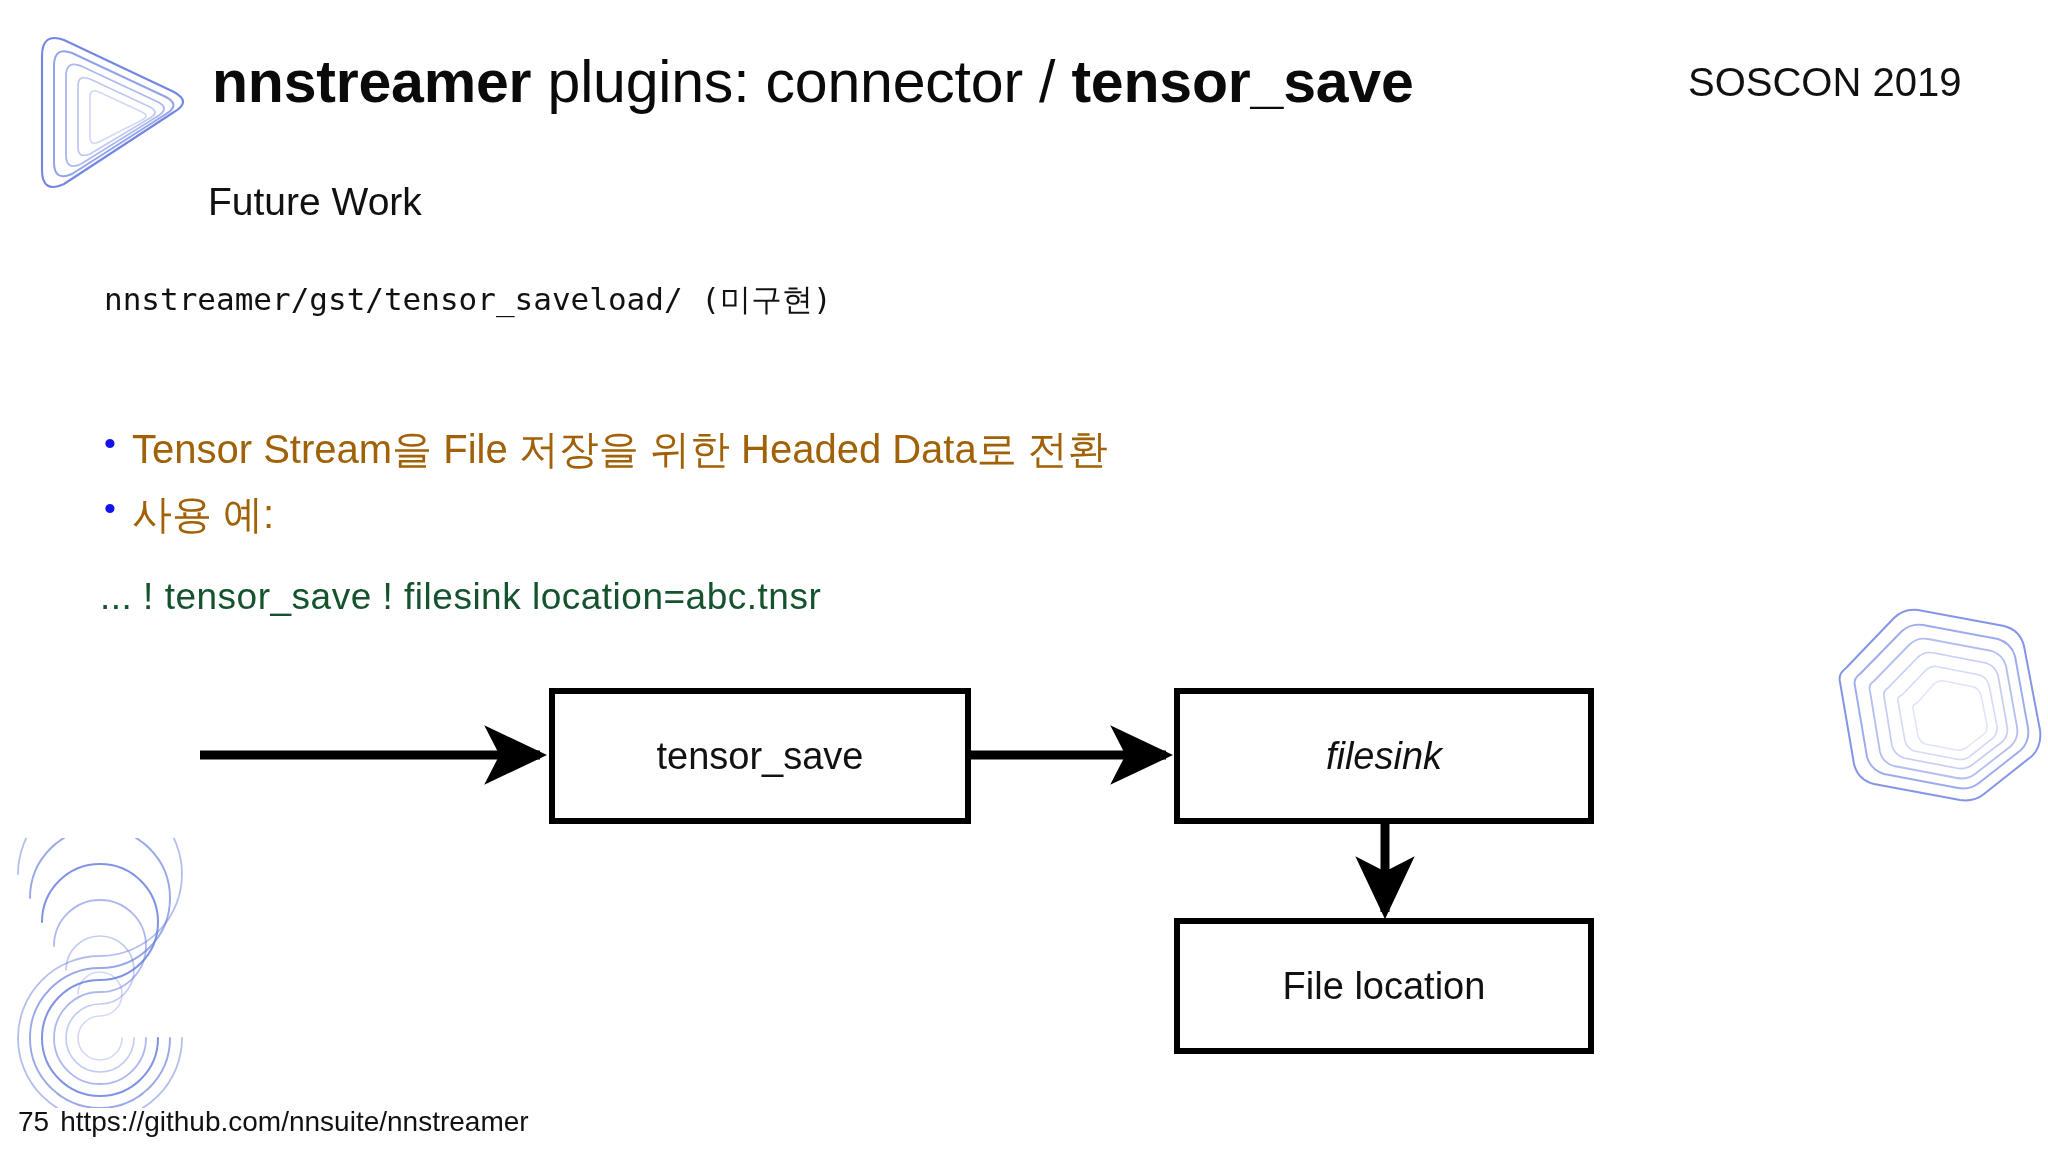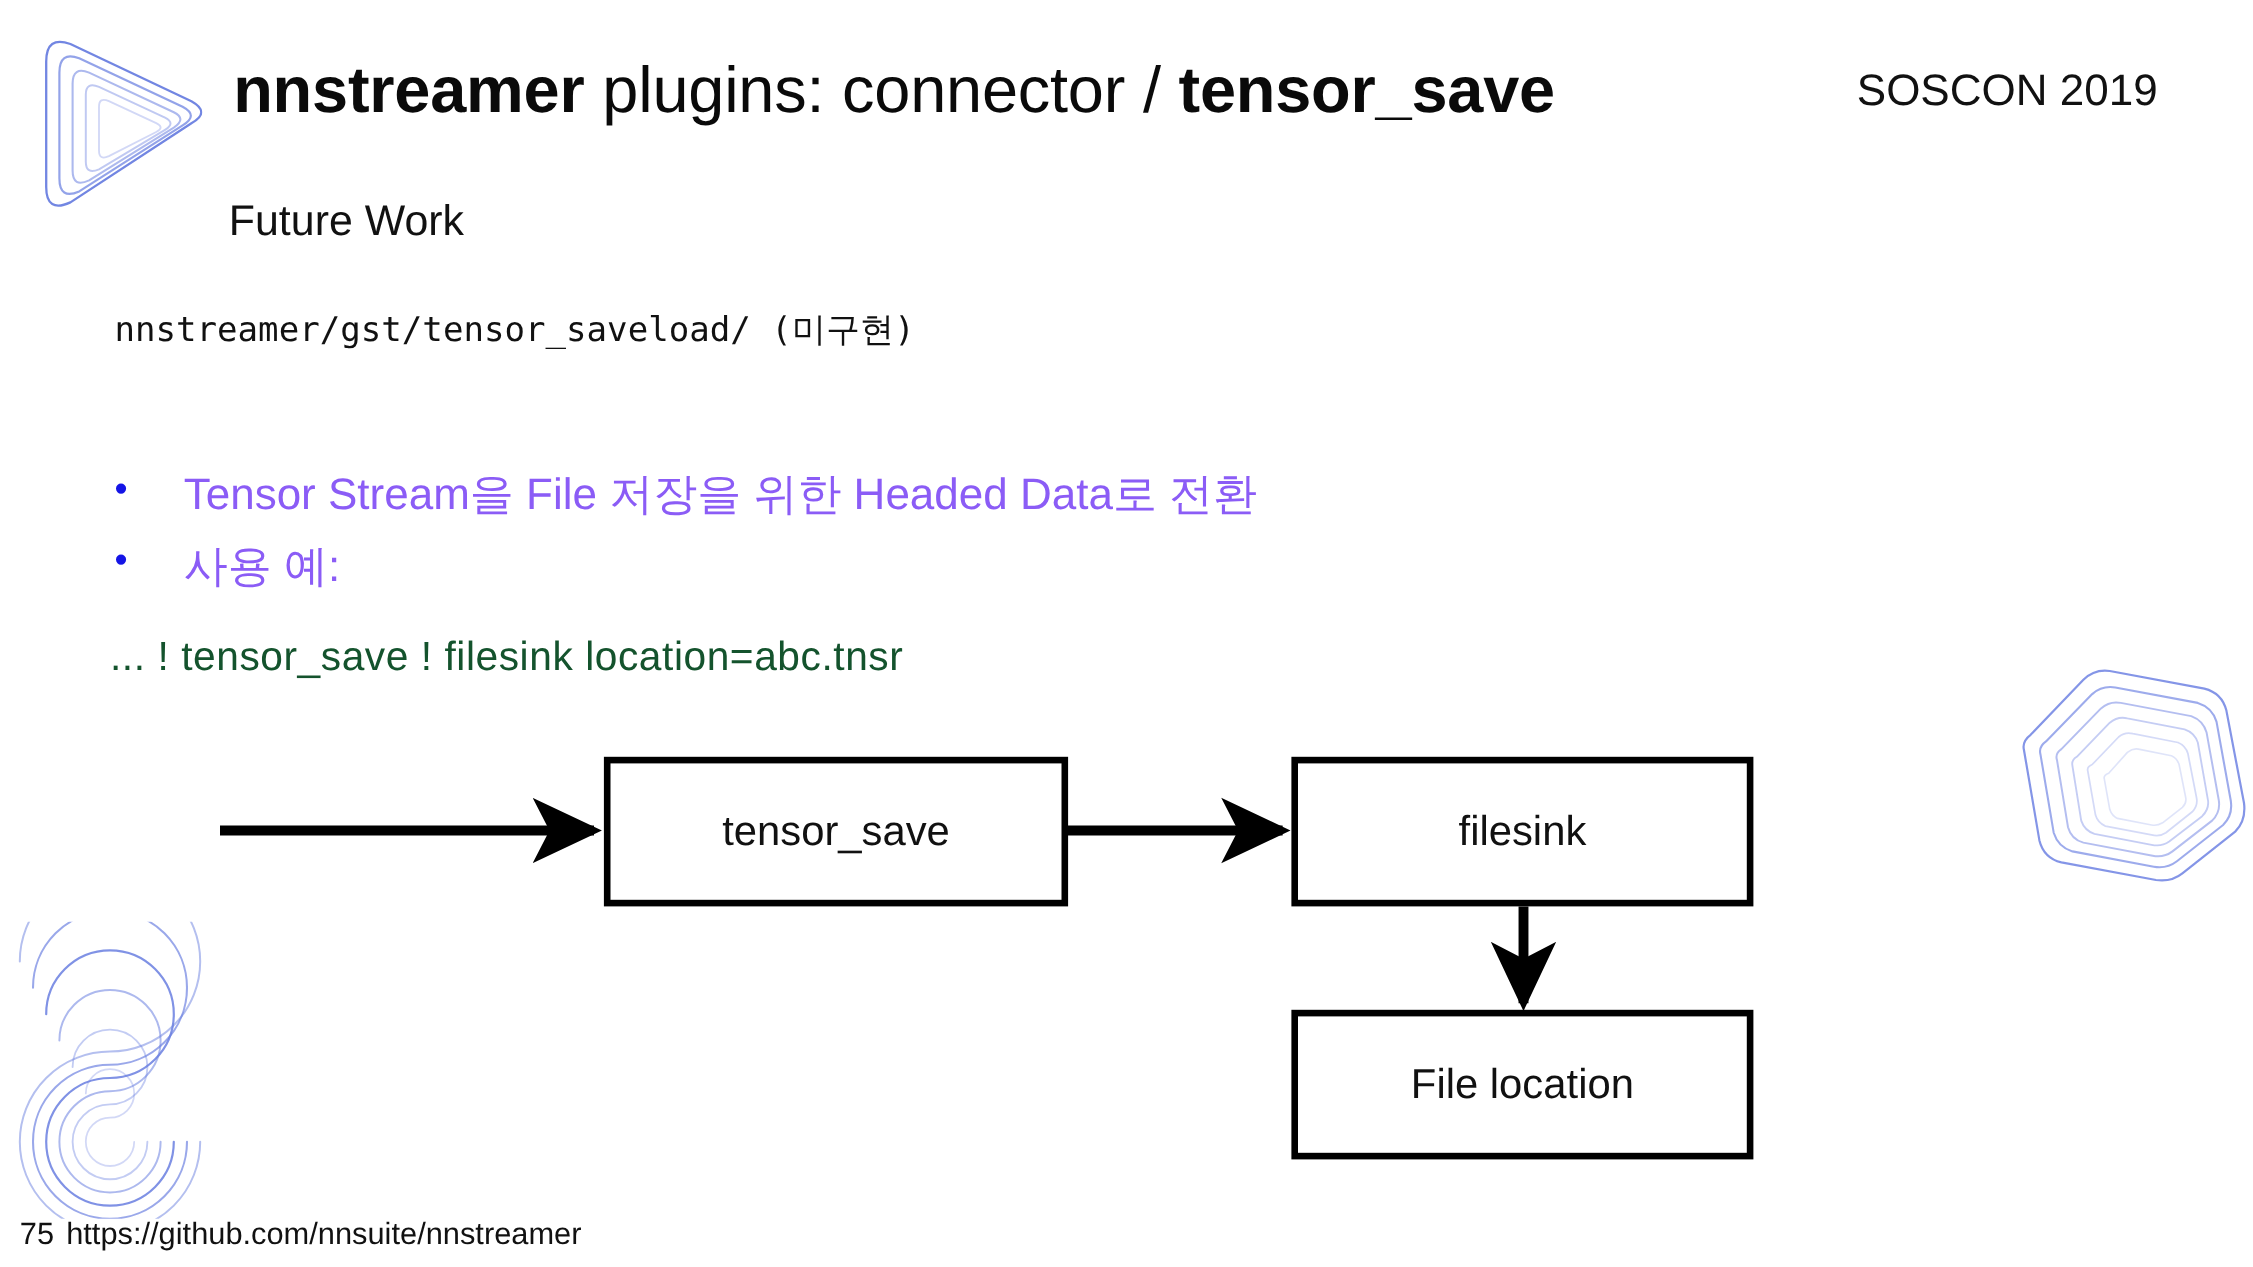--- a/index.html
+++ b/index.html
@@ -85,23 +85,22 @@
     width: 28px;
     flex: 0 0 28px;
     color: #1414e6;
     font-size: 34px;
     line-height: 1;
     position: relative;
     top: -8px;
   }
   .bullet-row .btxt {
     font-size: 40px;
-    color: #8b5cf6;
-    font-weight: 400;
-    margin-left: 35px;
+    color: #a16207;
+    font-weight: 400;
   }
   #bullet-1 { top: 422px; }
   #bullet-2 { top: 487px; }
 
   #code-line {
     position: absolute;
     left: 100px;
     top: 576px;
     font-family: Liberation Sans, sans-serif;
     font-size: 37px;
@@ -122,21 +121,21 @@
     position: absolute;
     display: flex;
     align-items: center;
     justify-content: center;
     font-size: 38px;
     color: #111111;
     font-weight: 400;
     pointer-events: none;
   }
   #label-tensor-save { left: 552px; top: 691px; width: 416px; height: 130px; }
-  #label-filesink    { left: 1177px; top: 691px; width: 414px; height: 130px; }
+  #label-filesink    { left: 1177px; top: 691px; width: 414px; height: 130px; font-style: italic; }
   #label-filesystems { left: 1177px; top: 921px; width: 414px; height: 130px; }
 
   
   #footer {
     position: absolute;
     left: 18px;
     top: 1122px;
     transform: translateY(-50%);
     display: flex;
     align-items: baseline;

